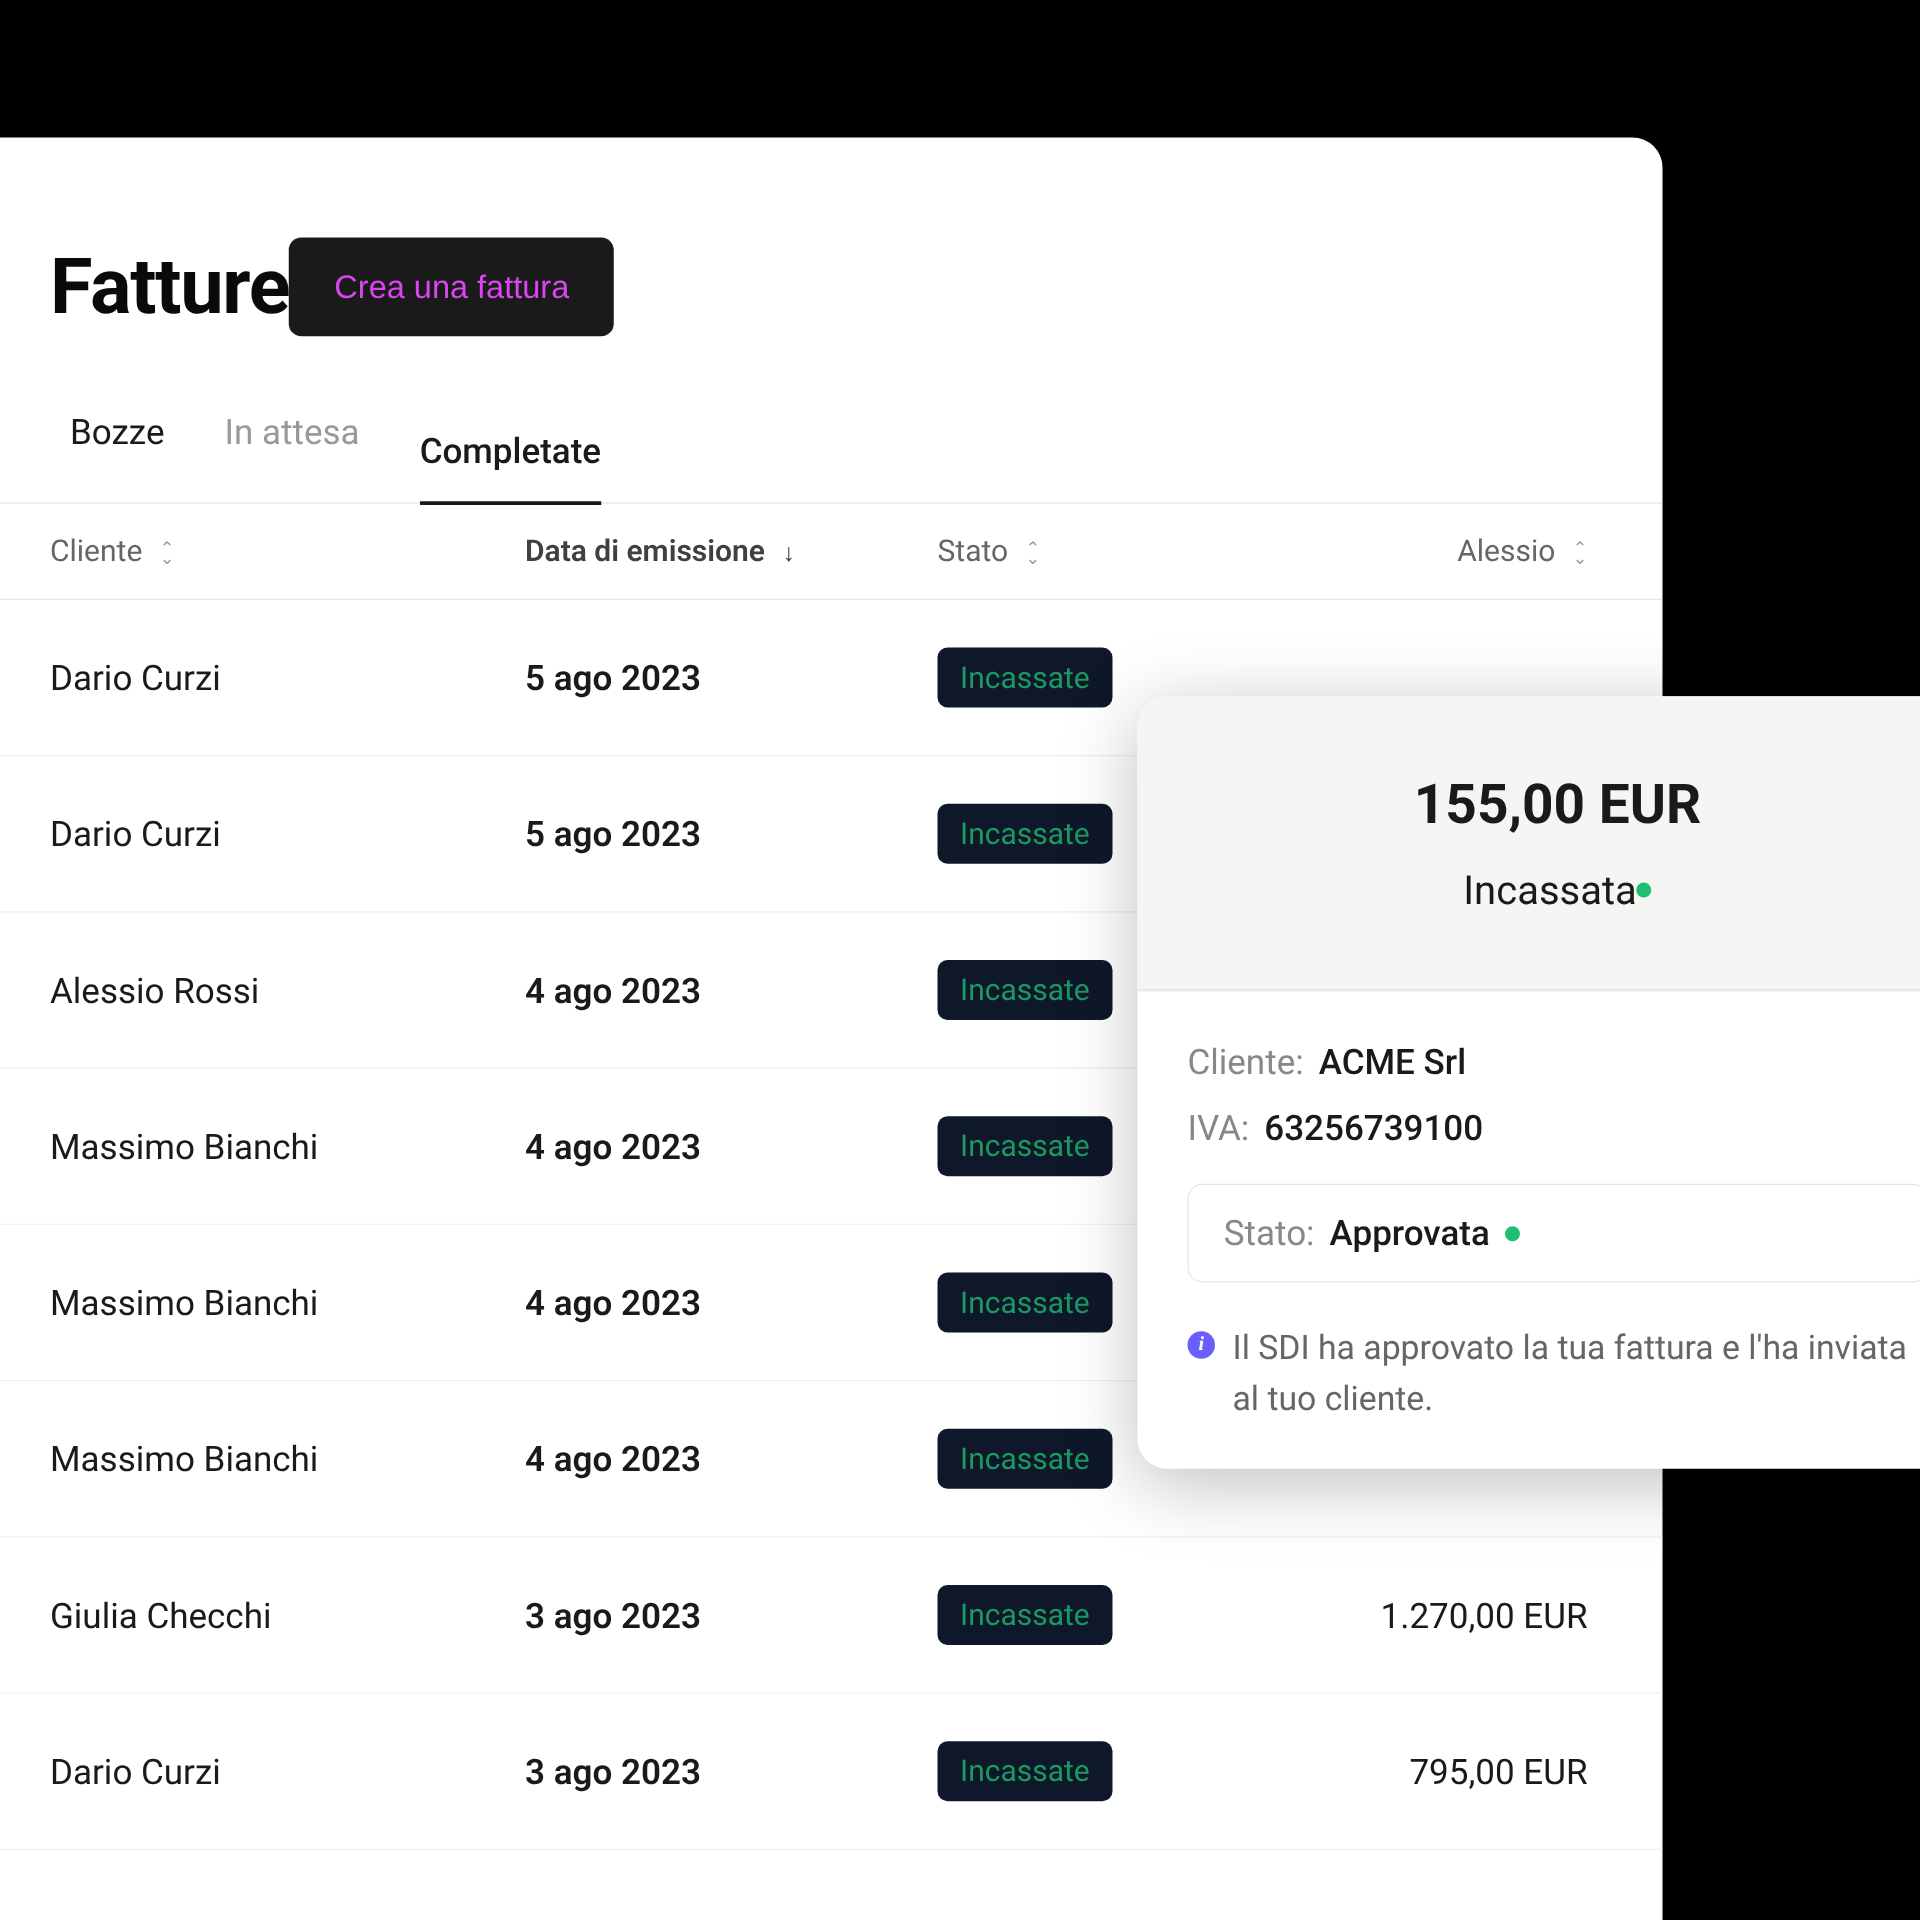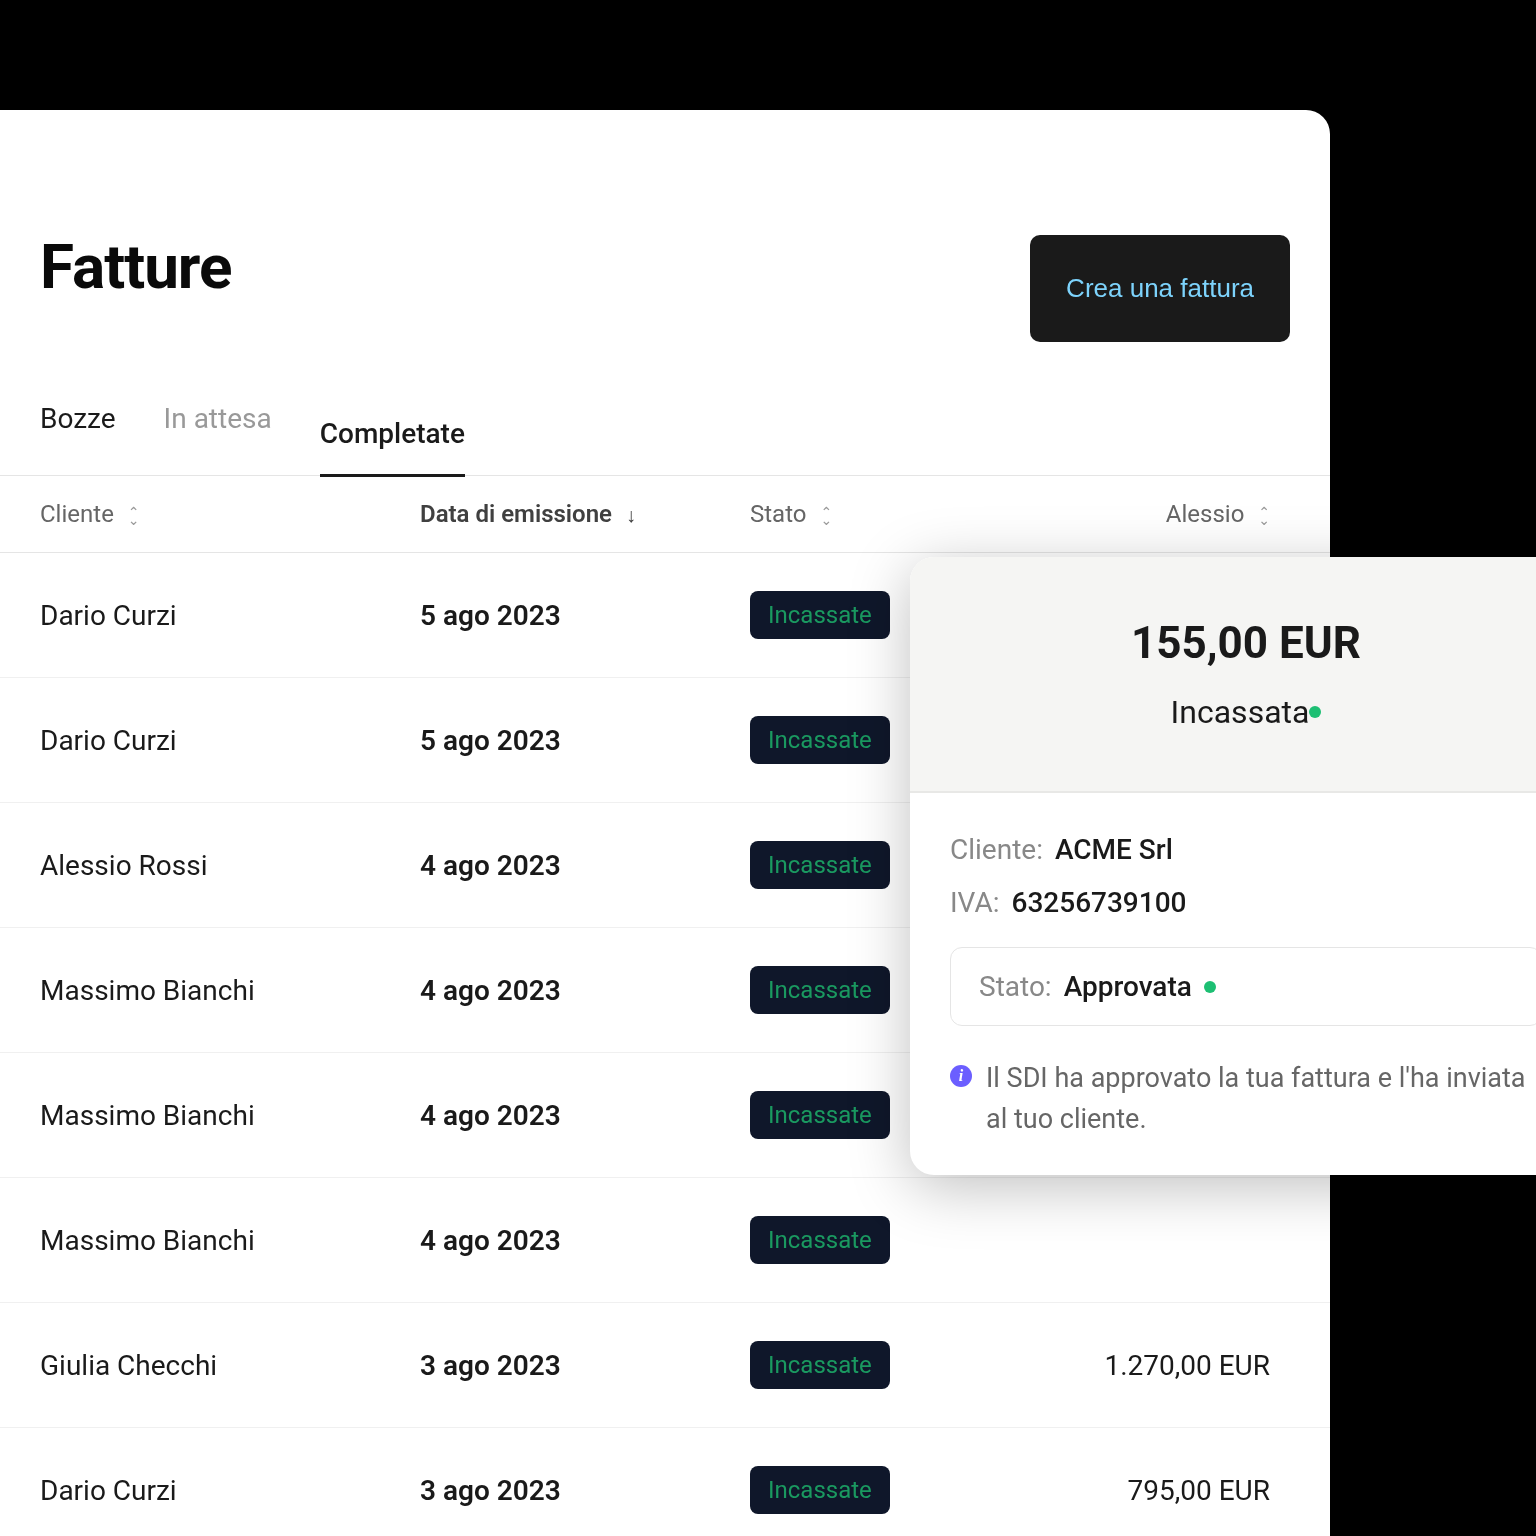--- a/index.html
+++ b/index.html
@@ -21,45 +21,43 @@
       left: 0;
       width: 1330px;
       height: 1426px;
       background: #fff;
       border-radius: 0 24px 0 0;
       box-shadow: 0 0 0 16px rgba(0,0,0,0.95);
       overflow: hidden;
     }
     .header {
       display: flex;
-      justify-content: space-between;
       align-items: center;
       padding: 80px 40px 60px 40px;
     }
     .page-title {
       font-size: 62px;
       font-weight: 700;
       letter-spacing: -1px;
       color: #0a0a0a;
     }
     .create-button {
       background: #1a1a1a;
-      color: #7dd3fc;
+      color: #d946ef;
       border: none;
-      padding: 38px 36px;
+      padding: 24px 36px;
       font-size: 26px;
       border-radius: 10px;
       cursor: pointer;
       font-weight: 400;
-      margin-top: 45px;
     }
     .tabs {
       display: flex;
       gap: 48px;
-      padding: 0 40px;
+      padding: 0 56px;
       border-bottom: 1px solid #e5e5e5;
     }
     .tab {
       padding: 0 0 24px 0;
       font-size: 28px;
       color: #999;
       cursor: pointer;
       border-bottom: 3px solid transparent;
       margin-bottom: -2px;
     }

